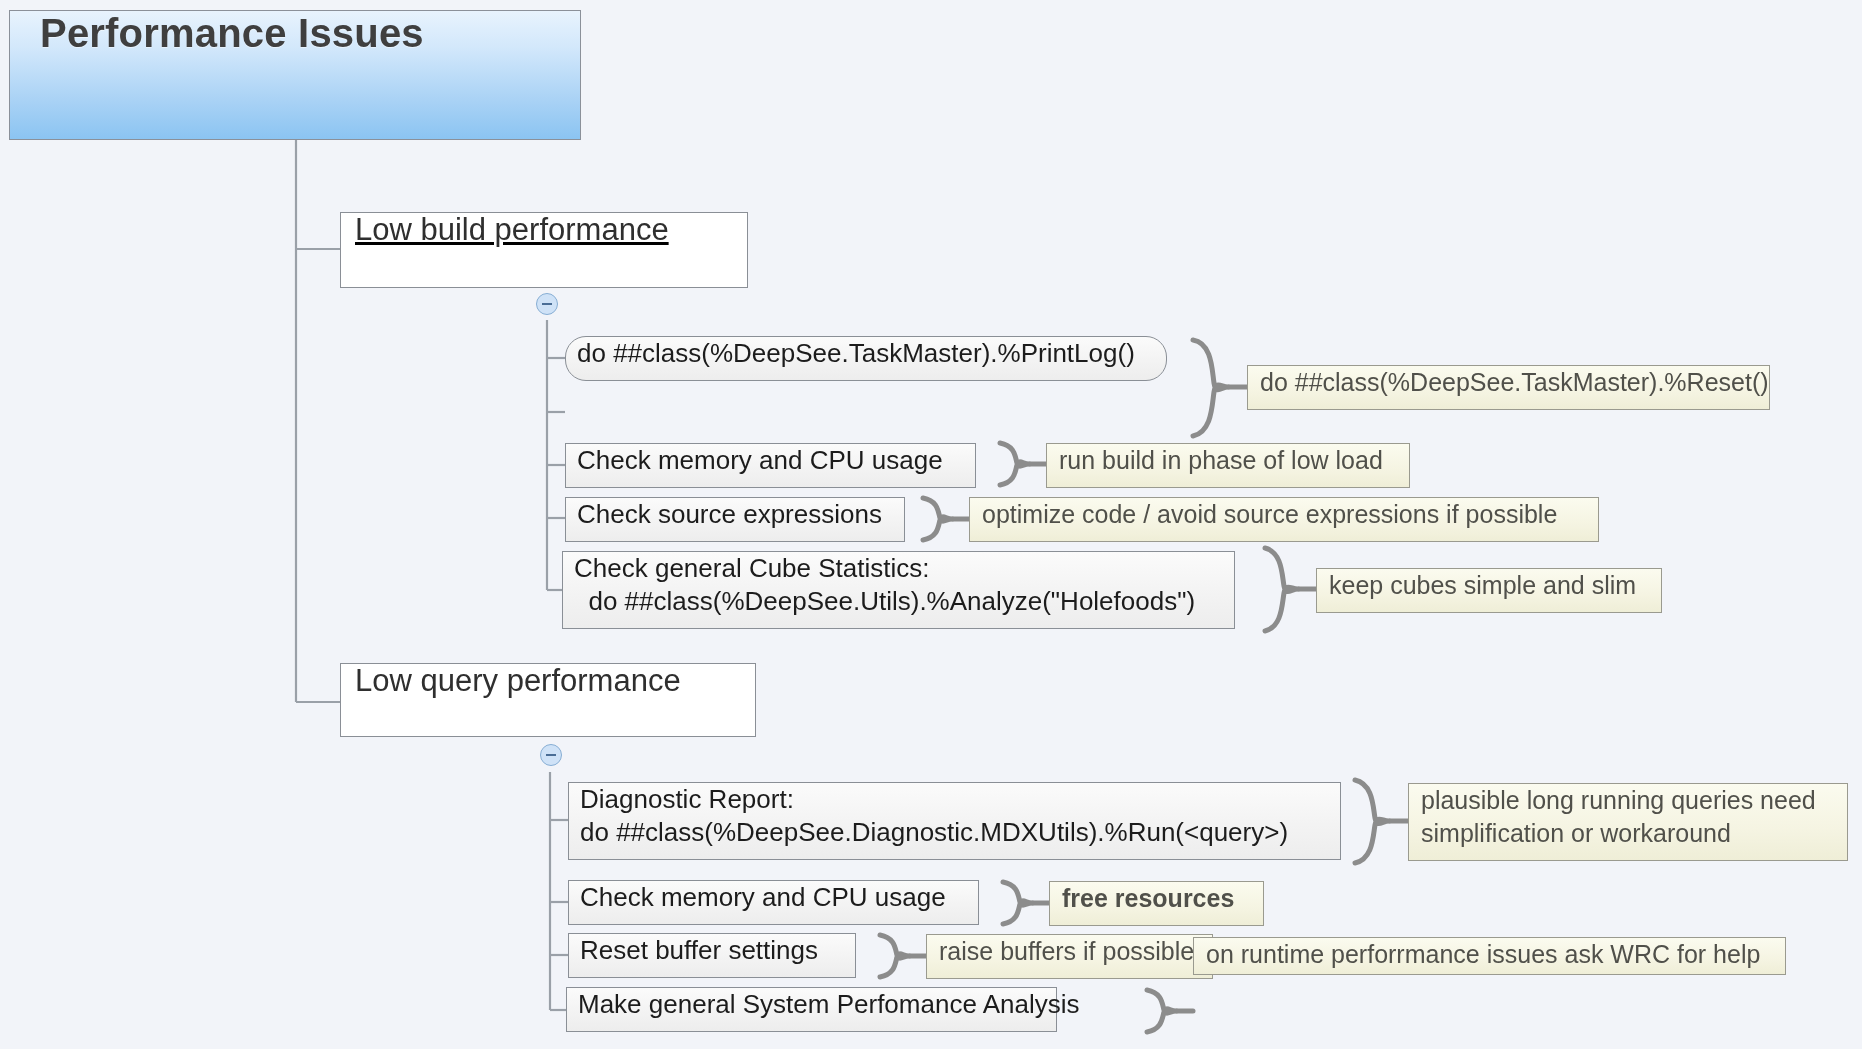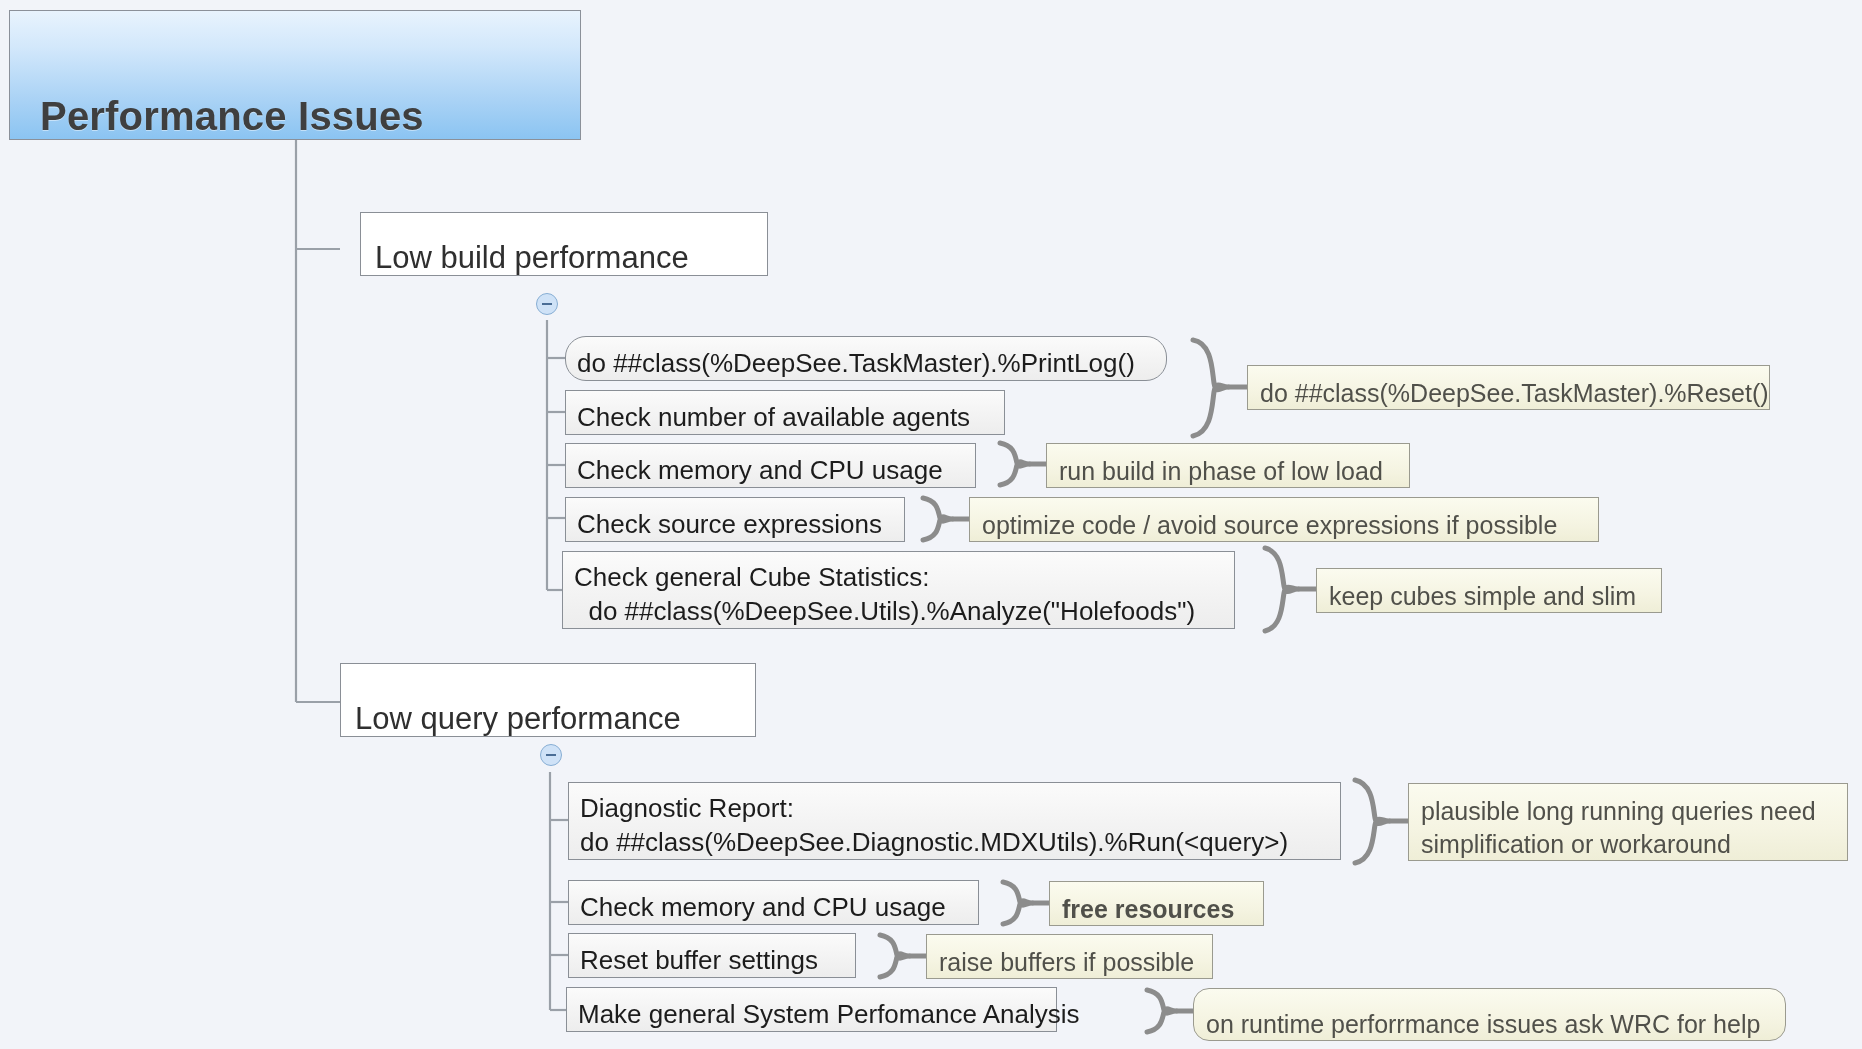--- a/index.html
+++ b/index.html
@@ -6,21 +6,21 @@
   body{
     width:1862px;height:1049px;
     background:#f2f4f9;
     font-family:"Liberation Sans","DejaVu Sans",sans-serif;
     overflow:hidden;
     position:relative;
   }
   #canvas{position:absolute;left:0;top:0;width:1862px;height:1049px;}
   #svg-lines{position:absolute;left:0;top:0;width:1862px;height:1049px;pointer-events:none;}
 
-  .node{position:absolute;box-sizing:border-box;display:flex;align-items:flex-end;}
+  .node{position:absolute;box-sizing:border-box;display:flex;align-items:flex-start;}
 
   
   .root-node{
     border:1px solid #8b9099;
     background:linear-gradient(to bottom,#e8f3fd 0%,#d3e8fb 28%,#a9d2f5 70%,#8bc4f2 100%);
     box-shadow:0 0 0 0 rgba(0,0,0,0);
   }
   .root-label{
     font-size:40px;font-weight:bold;color:#3f3f3f;
     letter-spacing:0.2px;padding-left:30px;
@@ -110,37 +110,34 @@
 
       <path d="M1147,990 C1162,993 1162,1003 1164,1010 C1166,1017 1171,1010 1177,1011 C1171,1012 1166,1005 1164,1012 C1162,1019 1162,1029 1147,1032"></path>
       <path d="M1177,1011 L1193,1011"></path>
     </g>
   </svg>
 
   <div class="node root-node" style="left:9px;top:10px;width:572px;height:130px;">
     <span class="root-label">Performance Issues</span>
   </div>
 
-  <div class="node branch-node" style="left:360px;top:212px;width:408px;height:64px;">
+  <div class="node branch-node" style="left:340px;top:212px;width:408px;height:76px;text-decoration:underline;">
     <span class="branch-label">Low build performance</span>
   </div>
   <div class="collapse-toggle" style="left:536px;top:293px;">
     <i></i>
   </div>
 
   <div class="node leaf-node" style="left:565px;top:336px;width:602px;height:45px;border-radius:21px;">
     <span class="leaf-label">do ##class(%DeepSee.TaskMaster).%PrintLog()</span>
   </div>
   <div class="node note-node" style="left:1247px;top:365px;width:523px;height:45px;">
     <span class="note-label">do ##class(%DeepSee.TaskMaster).%Reset()</span>
   </div>
 
-  <div class="node leaf-node" style="left:565px;top:390px;width:440px;height:45px;">
-    <span class="leaf-label">Check number of available agents</span>
-  </div>
 
   <div class="node leaf-node" style="left:565px;top:443px;width:411px;height:45px;">
     <span class="leaf-label">Check memory and CPU usage</span>
   </div>
   <div class="node note-node" style="left:1046px;top:443px;width:364px;height:45px;">
     <span class="note-label">run build in phase of low load</span>
   </div>
 
   <div class="node leaf-node" style="left:565px;top:497px;width:340px;height:45px;">
     <span class="leaf-label">Check source expressions</span>
@@ -183,17 +180,17 @@
   <div class="node leaf-node" style="left:568px;top:933px;width:288px;height:45px;">
     <span class="leaf-label">Reset buffer settings</span>
   </div>
   <div class="node note-node" style="left:926px;top:934px;width:287px;height:45px;">
     <span class="note-label">raise buffers if possible</span>
   </div>
 
   <div class="node leaf-node" style="left:566px;top:987px;width:491px;height:45px;">
     <span class="leaf-label">Make general System Perfomance Analysis</span>
   </div>
-  <div class="node note-node" style="left:1193px;top:988px;width:593px;height:53px;border-radius:16px;">
+  <div class="node note-node" style="left:1193px;top:937px;width:593px;height:38px;">
     <span class="note-label">on runtime perforrmance issues ask WRC for help</span>
   </div>
 
 </div>
 
 </body></html>

